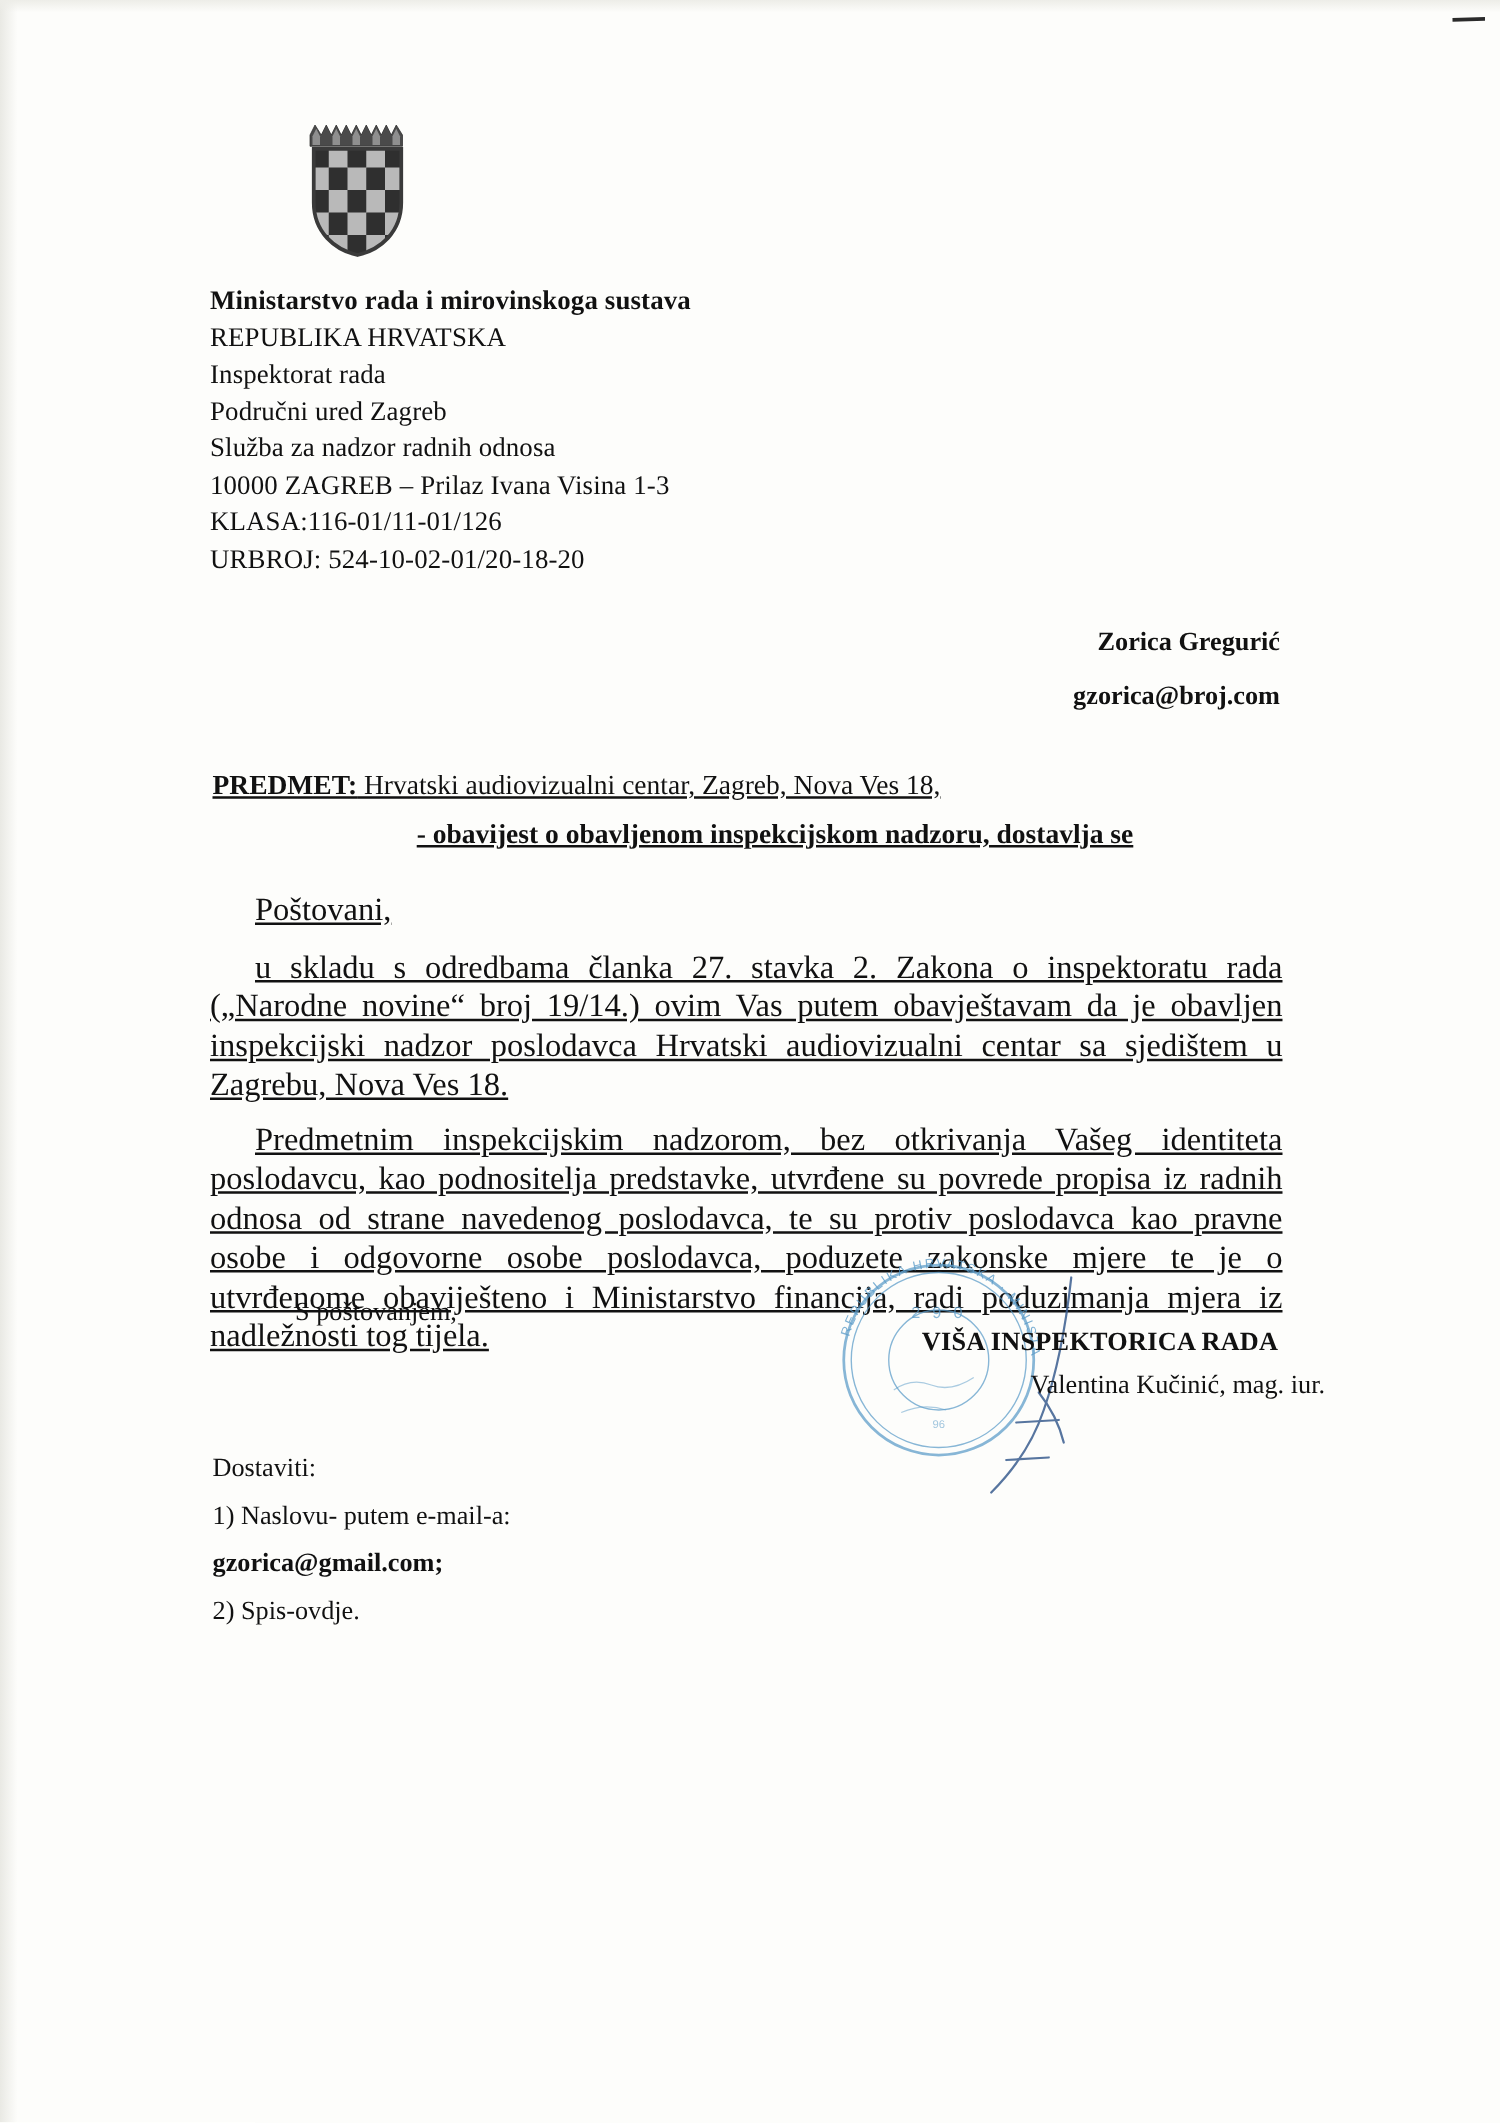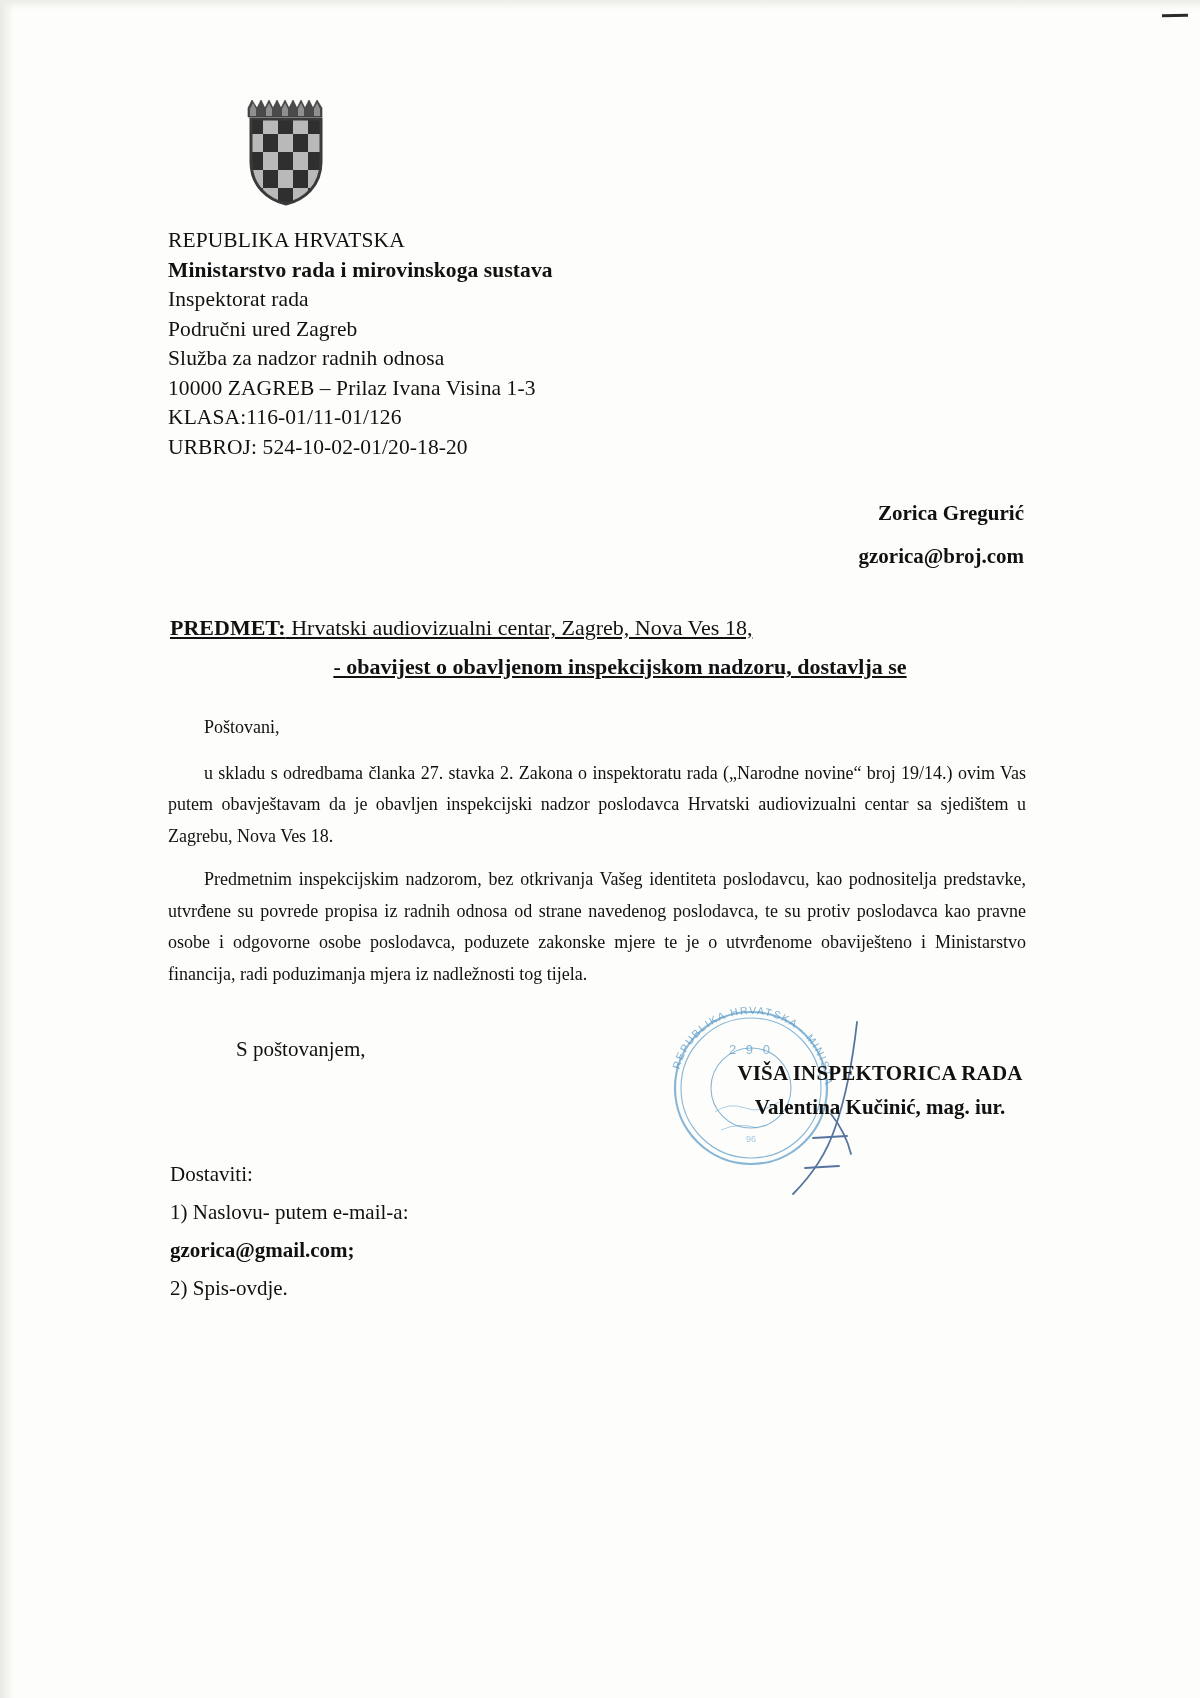--- a/index.html
+++ b/index.html
@@ -103,22 +103,23 @@
   }
   .subject .label { font-weight: bold; }
   .subject .line2 { font-weight: bold; text-align: center; }
 
   
   .body-area {
     position: absolute;
     left: 168px;
     top: 712px;
     width: 858px;
-    font-size: 18px;
+    font-size: 26px;
     line-height: 31.5px;
+    text-decoration: underline;
   }
   .salutation {
     margin: 0 0 14px 36px;
   }
   .para {
     margin: 0 0 3px 0;
     text-align: justify;
     text-indent: 36px;
   }
   .para.second { margin-top: 12px; }
@@ -138,21 +139,21 @@
     top: 1056px;
     width: 360px;
     text-align: center;
     font-size: 21px;
     line-height: 34px;
   }
   .signature .title {
     font-weight: bold;
     letter-spacing: 0.2px;
   }
-  .signature .name { font-weight: bold; }
+  .signature .name { font-weight: normal; text-align: right; }
 
   
   .stamp {
     position: absolute;
     left: 655px;
     top: 992px;
     width: 210px;
     height: 192px;
     pointer-events: none;
   }
@@ -223,22 +224,22 @@
             <rect x="0" y="72" width="15" height="18"></rect>
             <rect x="30" y="72" width="15" height="18"></rect>
             <rect x="60" y="72" width="16" height="18"></rect>
           </g>
         </g>
         <path d="M3 3 H73 V46 C73 70 56 84 38 88 C20 84 3 70 3 46 Z" fill="none" stroke="#3a3a3a" stroke-width="3"></path>
       </svg>
     </div>
 
     <div class="header-block">
+      <div class="ln bold">Ministarstvo rada i mirovinskoga sustava</div>
       <div class="ln">REPUBLIKA HRVATSKA</div>
-      <div class="ln bold">Ministarstvo rada i mirovinskoga sustava</div>
       <div class="ln">Inspektorat rada</div>
       <div class="ln">Područni ured Zagreb</div>
       <div class="ln">Služba za nadzor radnih odnosa</div>
       <div class="ln">10000 ZAGREB – Prilaz Ivana Visina 1-3</div>
       <div class="ln">KLASA:116-01/11-01/126</div>
       <div class="ln">URBROJ: 524-10-02-01/20-18-20</div>
     </div>
 
     <div class="recipient">
       <div>Zorica Gregurić</div>

